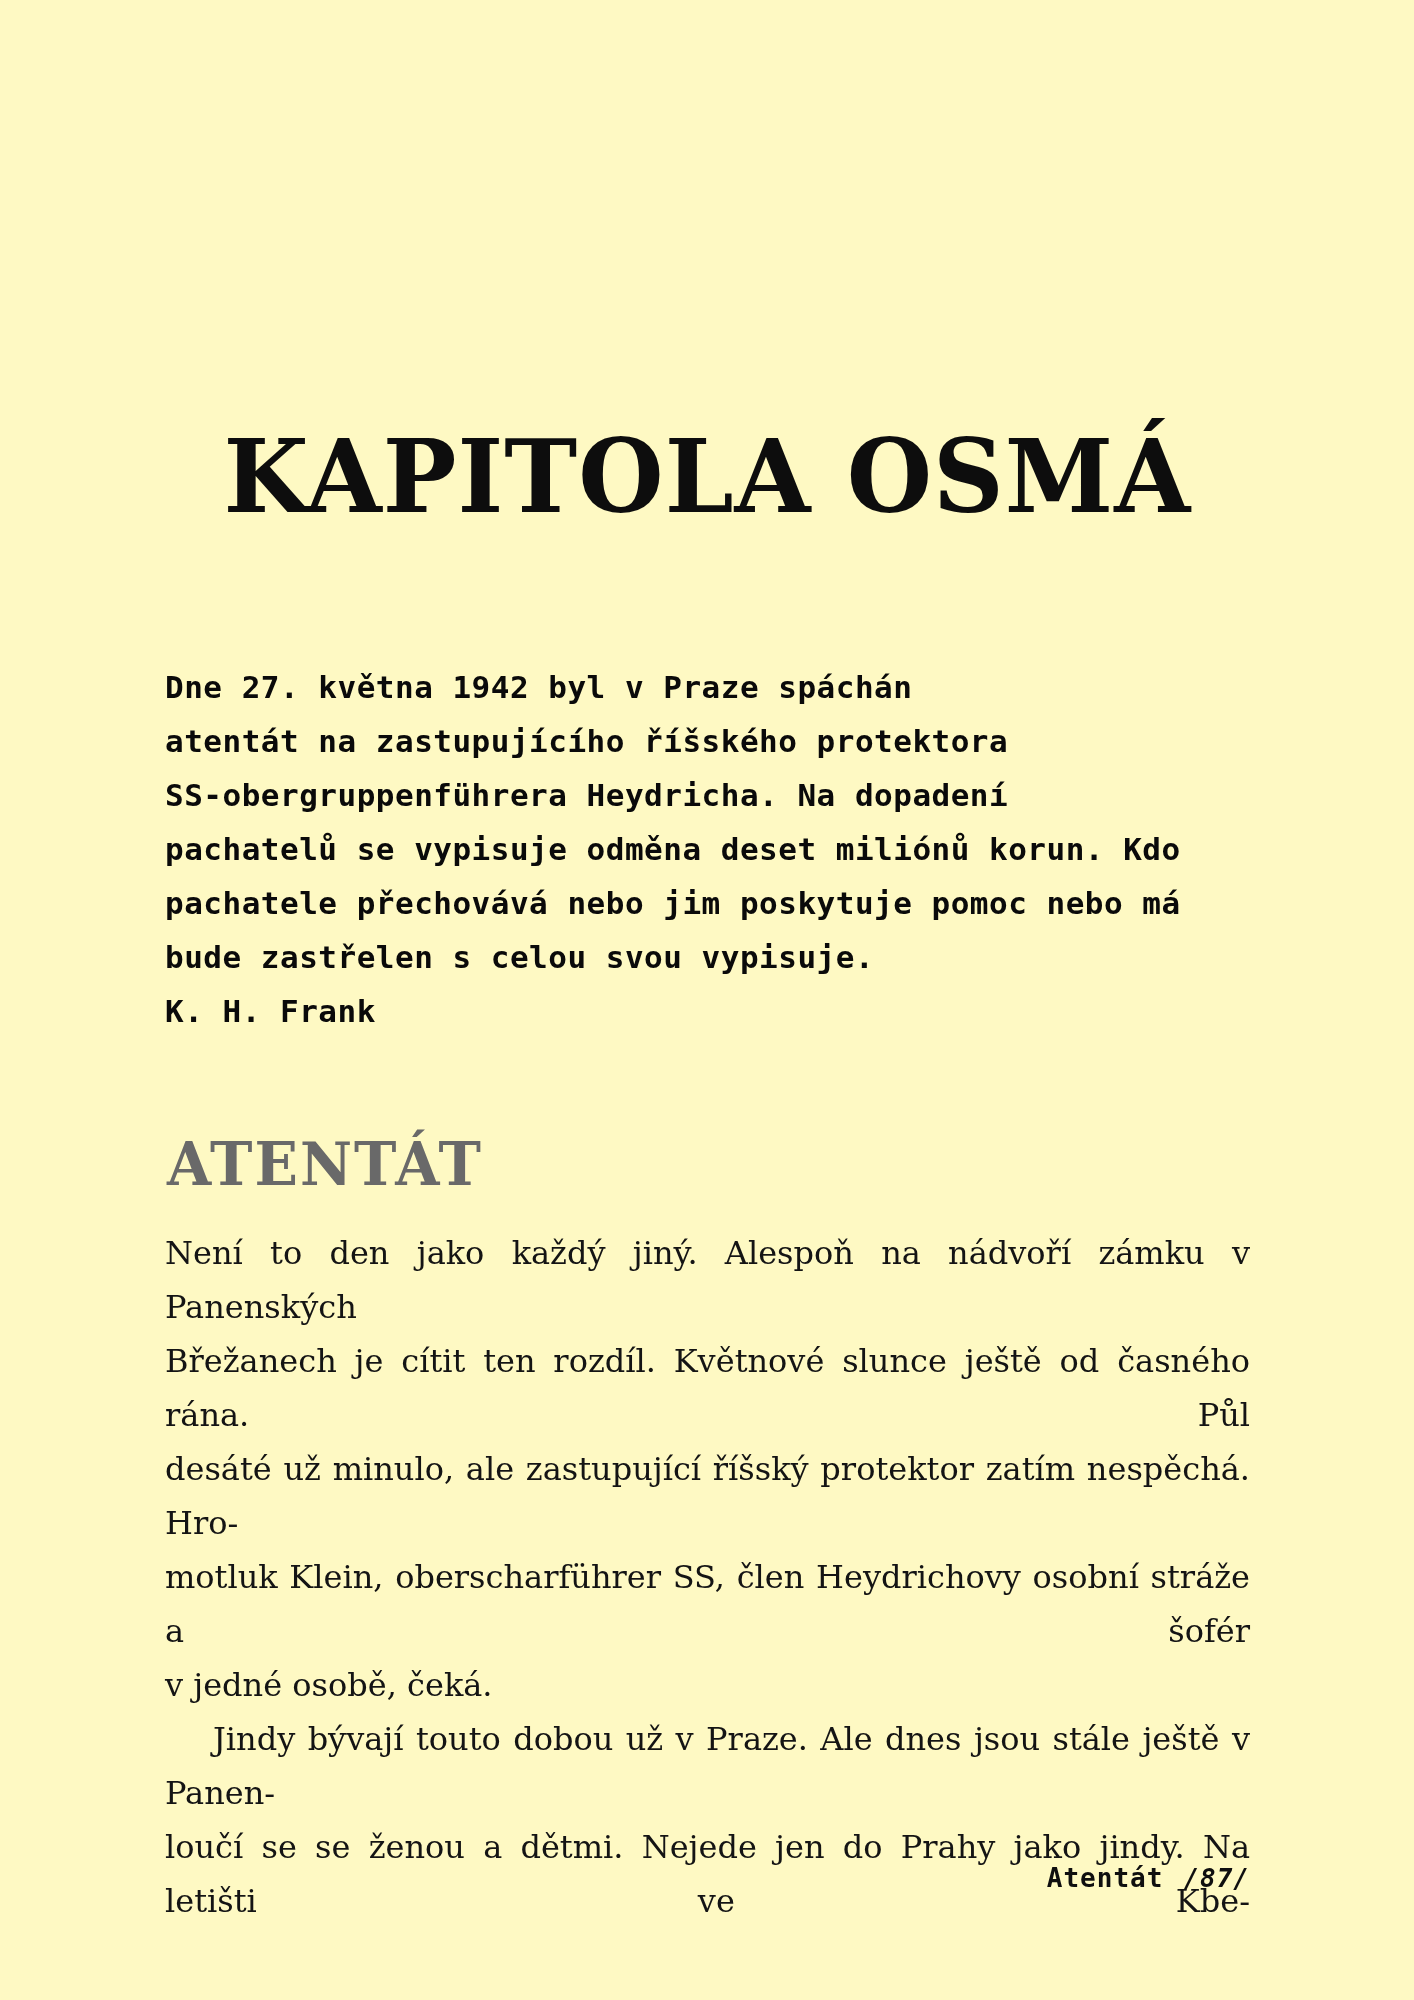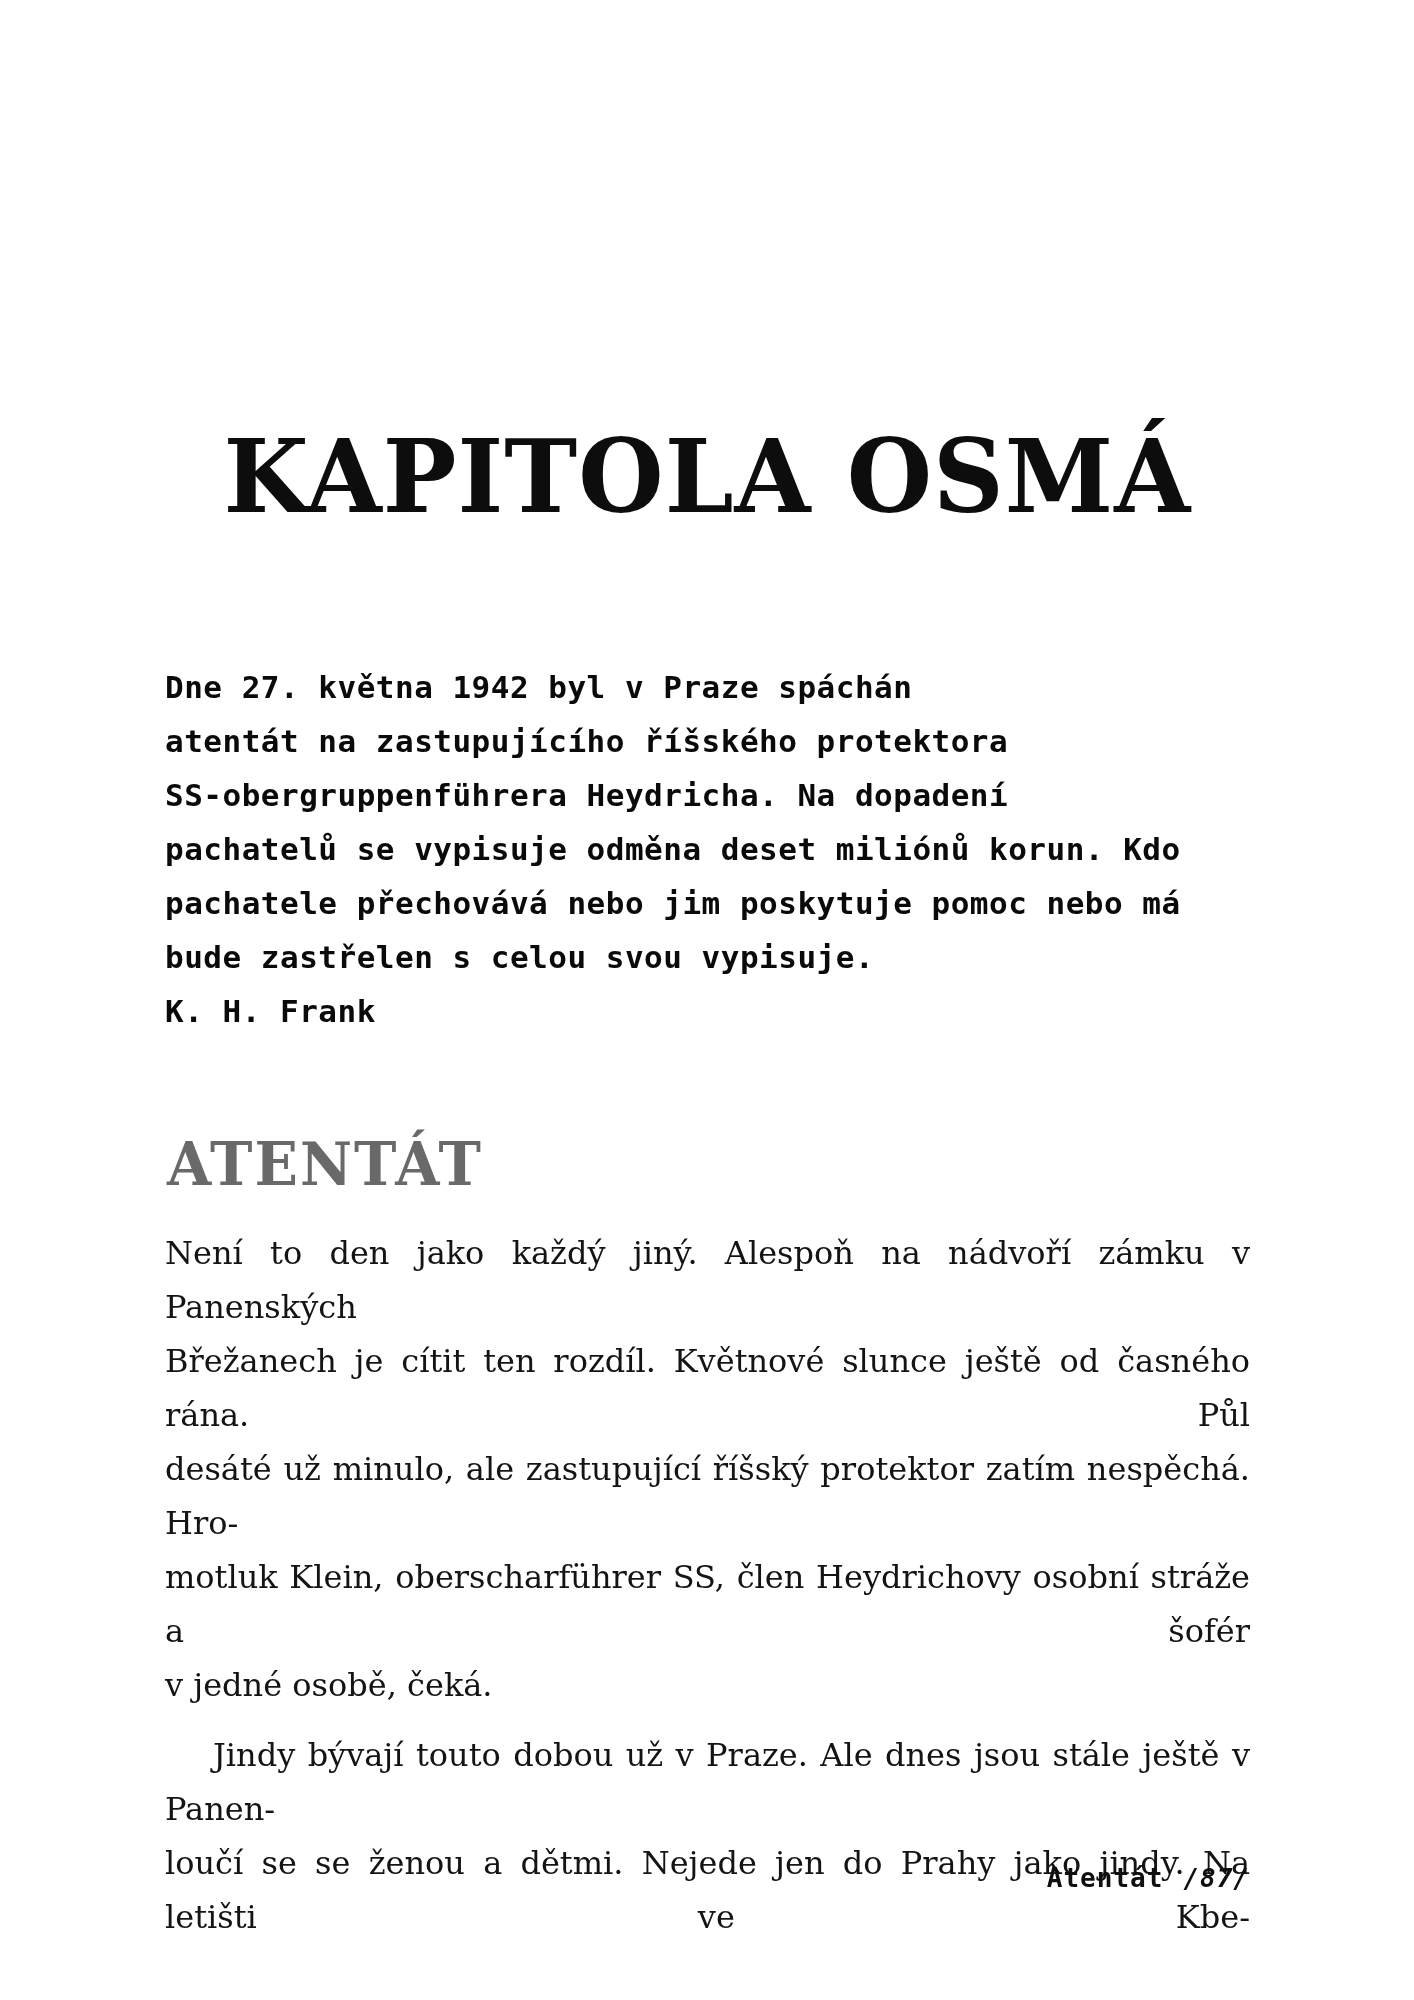--- a/index.html
+++ b/index.html
@@ -1,21 +1,21 @@
 <!DOCTYPE html>
 <html><head>
 <meta charset="utf-8">
 <style>
   * { margin: 0; padding: 0; box-sizing: border-box; }
   html, body { background: #e8e8e8; }
   .page {
     position: relative;
     width: 1414px;
     height: 2000px;
-    background: #ffffff;
+    background: #fef9c3;
     overflow: hidden;
     font-family: "DejaVu Serif", serif;
     color: #161616;
   }
   .chapter-title {
     position: absolute;
     top: 428px;
     left: 165px;
     width: 1085px;
     text-align: center;
@@ -70,21 +70,20 @@
   }
   .body-line {
     text-align: justify;
     text-align-last: justify;
   }
   .body-line.last {
     text-align-last: left;
   }
   .body-line.indent {
     text-indent: 48px;
-    margin-top: 16px;
   }
   .page-footer {
     position: absolute;
     top: 1862px;
     left: 165px;
     width: 1085px;
     text-align: right;
     font-family: "DejaVu Sans Mono", monospace;
     font-weight: 700;
     font-size: 26px;

